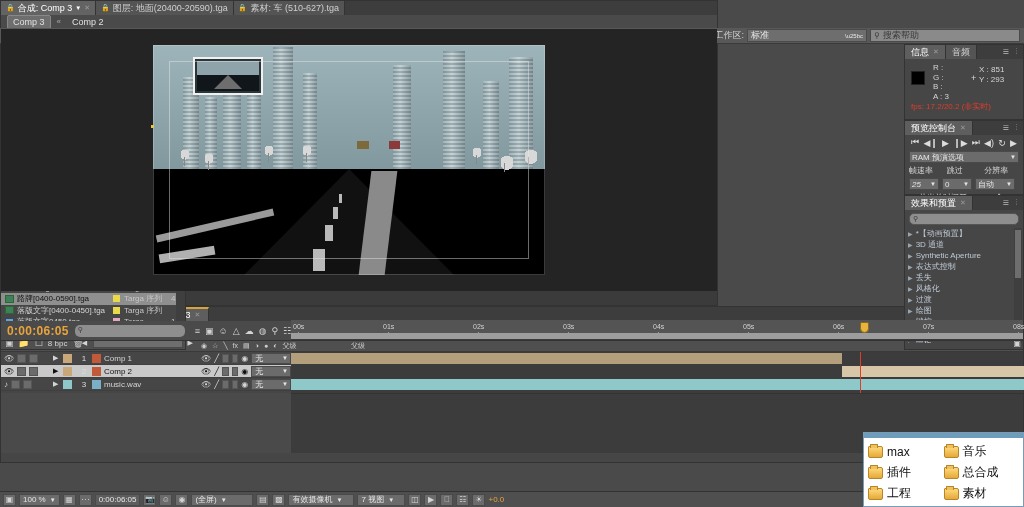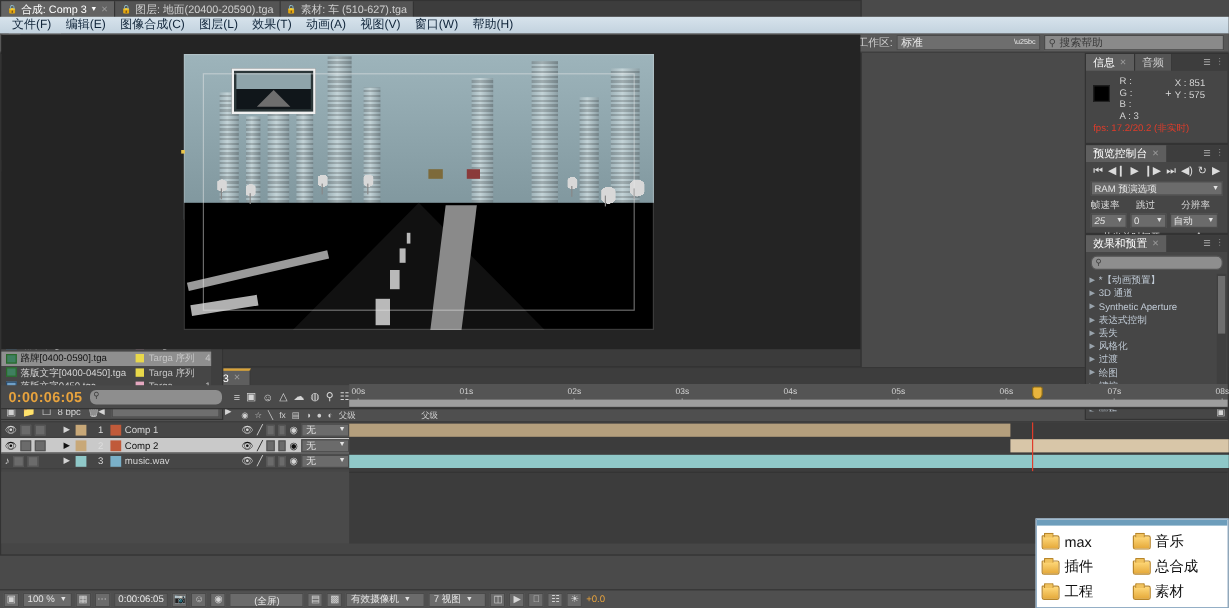--- a/index.html
+++ b/index.html
@@ -232,31 +232,20 @@
   .fp-item { width:50%; display:flex; align-items:center; gap:4px; height:21px; font-size:12px; color:#111; }
   .fp-ico { width:15px; height:12px; background:linear-gradient(180deg,#ffd97a,#e5a93a); border:1px solid #b8862a; border-radius:1px 2px 2px 2px; position:relative; flex:0 0 15px; }
   .fp-ico:before{content:"";position:absolute;left:1px;top:-3px;width:6px;height:3px;background:#f0c25e;border:1px solid #b8862a;border-bottom:none;border-radius:1px 1px 0 0;}
 </style>
 </head>
 <body>
 
 <div id="app">
 
 
-  <div class="menubar" id="menubar">
-      <div class="menu-item">文件(F)</div>
-      <div class="menu-item">编辑(E)</div>
-      <div class="menu-item">图像合成(C)</div>
-      <div class="menu-item">图层(L)</div>
-      <div class="menu-item">效果(T)</div>
-      <div class="menu-item">动画(A)</div>
-      <div class="menu-item">视图(V)</div>
-      <div class="menu-item">窗口(W)</div>
-      <div class="menu-item">帮助(H)</div>
-    </div>
 
   <div class="toolbar">
     <div id="tools" style="display:flex;align-items:center;gap:1px;">
         <div class="tool active">➤</div>
         <div class="tool">✋</div>
         <div class="tool">⌕</div>
         <div class="tool">↻</div>
         <div class="tool">◱</div>
         <div class="tool">✣</div>
         <div class="tool">■</div>
@@ -522,21 +511,21 @@
       <div class="cf-sel">
         <span>100 %</span>
         <span class="arw">▼</span>
       </div>
       <span class="cf-ico">▦</span>
       <span class="cf-ico">⋯</span>
       <div class="cf-tc">0:00:06:05</div>
       <span class="cf-ico">📷</span>
       <span class="cf-ico">☺</span>
       <span class="cf-ico">◉</span>
-      <div class="cf-sel" style="width:62px;flex-direction:column;">
+      <div class="cf-sel" style="width:62px;">
         <span>(全屏)</span>
         <span class="arw">▼</span>
       </div>
       <span class="cf-ico">▤</span>
       <span class="cf-ico">▩</span>
       <div class="cf-sel" style="width:66px;">
         <span>有效摄像机</span>
         <span class="arw">▼</span>
       </div>
       <div class="cf-sel" style="width:48px;">
@@ -568,21 +557,21 @@
       <div class="info-swatch"></div>
       <div class="info-rgba" id="infochan">
           <div>R :</div>
           <div>G :</div>
           <div>B :</div>
           <div>A : 3</div>
         </div>
       <span class="info-plus">+</span>
       <div class="info-xy">
         <div>X : 851</div>
-        <div>Y : 575</div>
+        <div>Y : 293</div>
       </div>
       <div class="info-fps">fps: 17.2/20.2 (非实时)</div>
     </div>
   </div>
 
   <div class="panel" id="preview">
     <div class="panel-tabbar">
       <div class="ptab sel">
         <span>预览控制台</span>
         <span class="x">✕</span>

